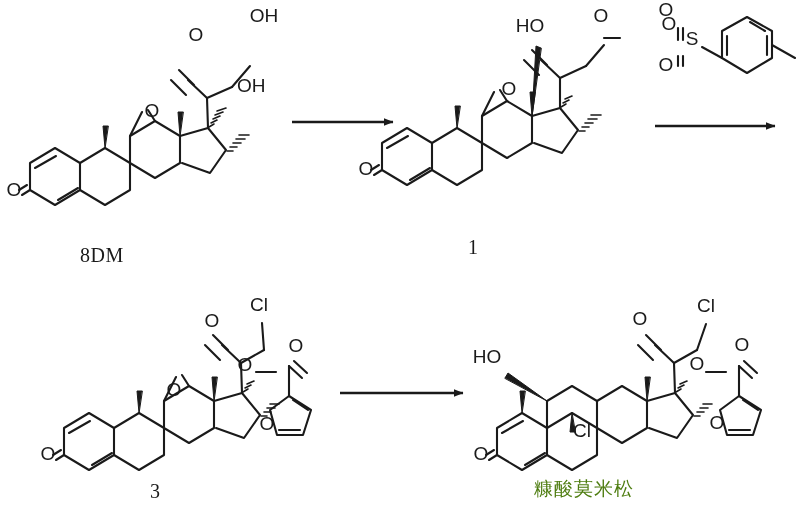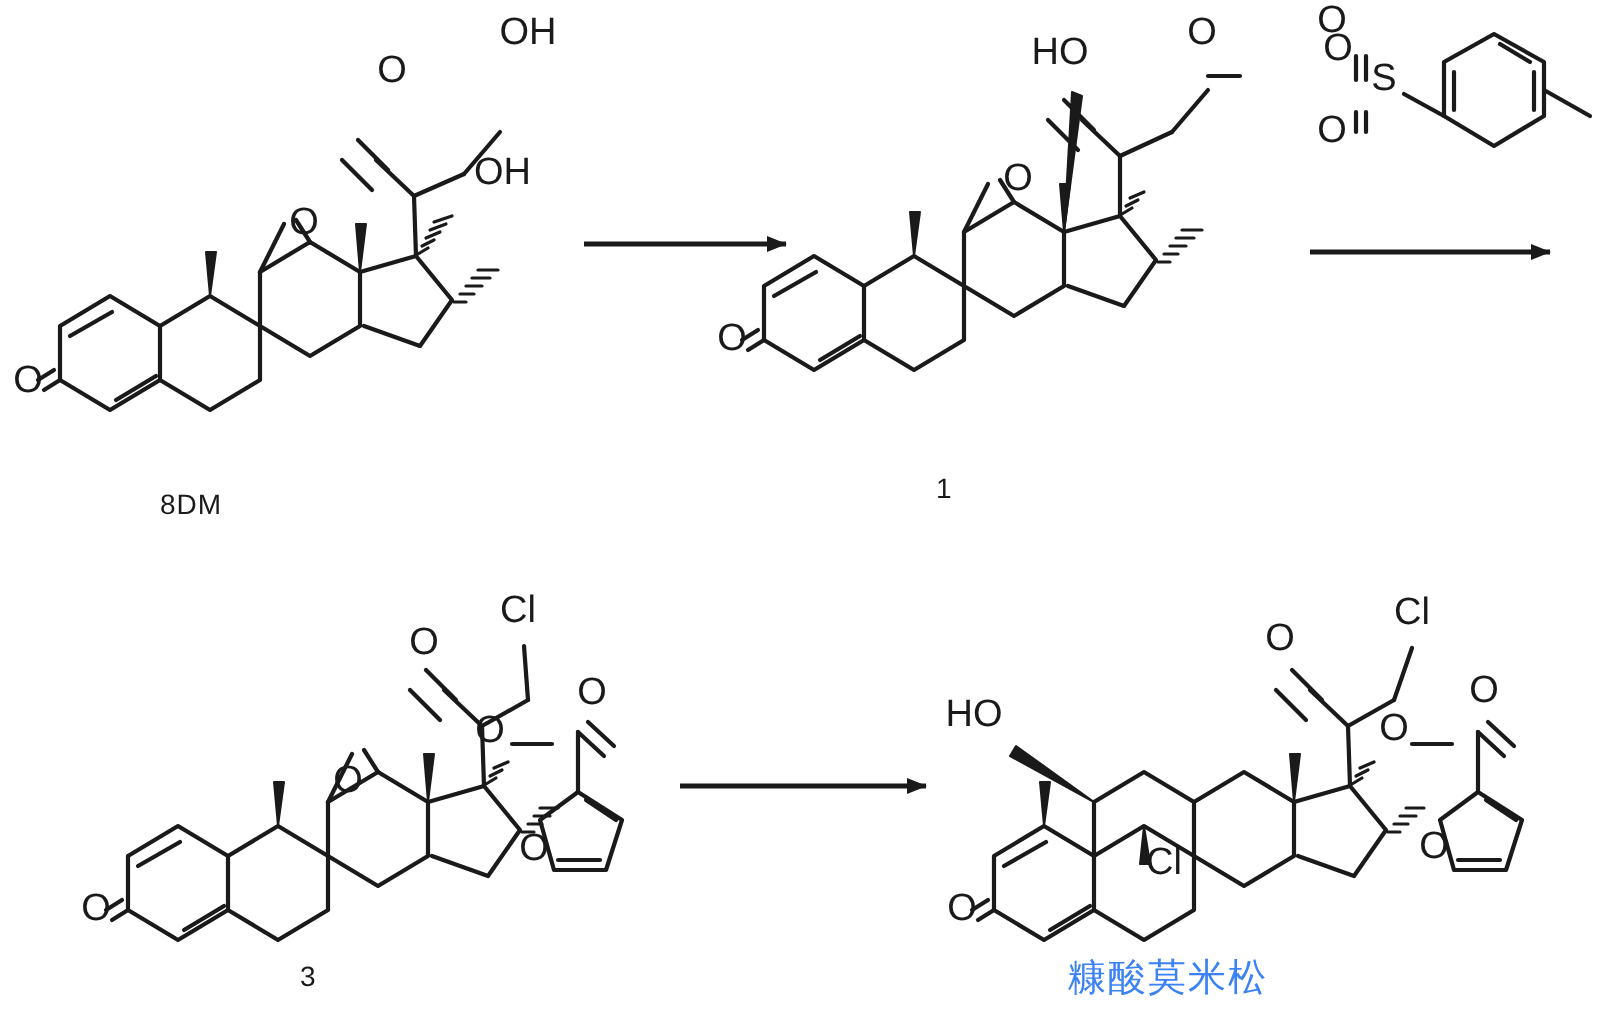--- a/index.html
+++ b/index.html
@@ -5,28 +5,28 @@
 <style>
   html,body{margin:0;padding:0;background:#ffffff;}
   body{
     width:800px;height:512px;overflow:hidden;position:relative;
     font-family:"Liberation Serif","DejaVu Serif",serif;
     color:#111;
   }
   #scheme{position:absolute;left:0;top:0;width:800px;height:512px;}
   .lbl{
     position:absolute;
-    font-family:Liberation Sans, sans-serif;
-    font-size:14px;color:#1a1a1a;white-space:nowrap;
+    font-family:Liberation Serif, serif;
+    font-size:20px;color:#1a1a1a;white-space:nowrap;
     letter-spacing:.5px;
   }
   .lbl-cn{
     position:absolute;
     font-family:"DejaVu Sans","Liberation Sans",sans-serif;
-    font-size:19px;color:#3b82f6;white-space:nowrap;letter-spacing:1px;
+    font-size:19px;color:#4d7c0f;white-space:nowrap;letter-spacing:1px;
   }
   svg text{font-family:"Liberation Sans","DejaVu Sans",sans-serif;}
 </style>
 </head>
 <body>
 
 <svg id="scheme" viewBox="0 0 800 512">
   <defs>
     <marker id="ah" markerWidth="10" markerHeight="8" refX="9.5" refY="4" orient="auto" markerUnits="userSpaceOnUse">
       <path d="M0,0 L10,4 L0,8 z" fill="#1a1a1a"></path>

